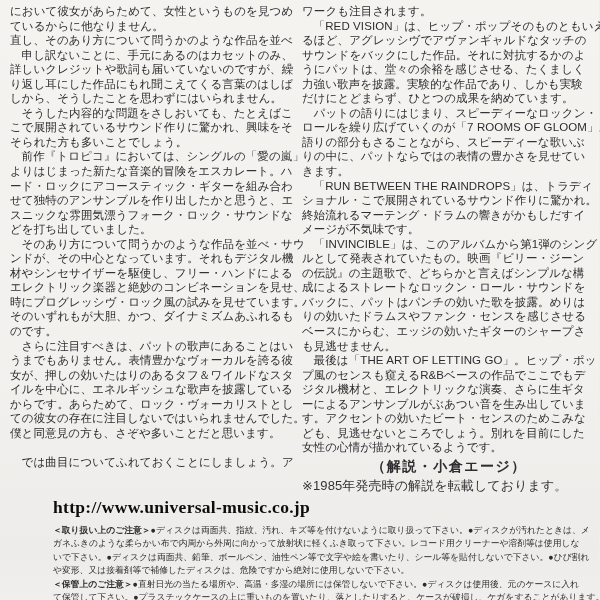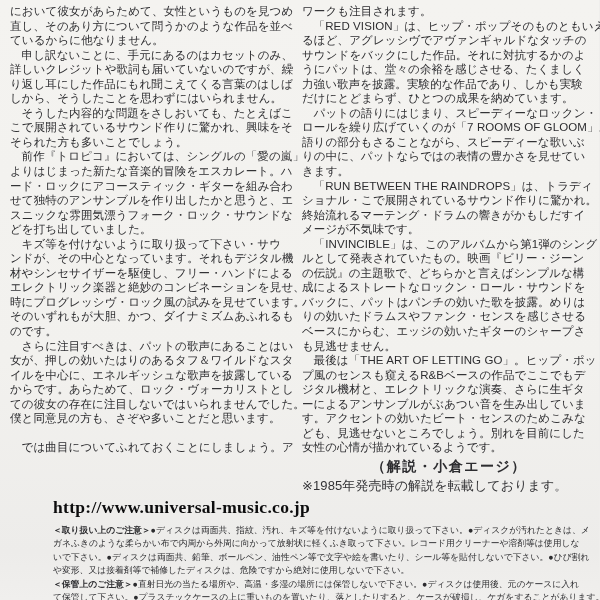--- a/index.html
+++ b/index.html
@@ -36,43 +36,44 @@
 </head>
 <body>
 
 <div class="page">
 
   <div class="showthrough st1"></div>
   <div class="showthrough st2"></div>
 
   <div class="col col-left">
       <div class="tline">において彼女があらためて、女性というものを見つめ</div>
+      <div class="tline">ているからに他なりません。</div>
       <div class="tline">直し、そのあり方について問うかのような作品を並べ</div>
-      <div class="tline">ているからに他なりません。</div>
       <div class="tline">　申し訳ないことに、手元にあるのはカセットのみ、</div>
       <div class="tline">詳しいクレジットや歌詞も届いていないのですが、繰</div>
       <div class="tline">り返し耳にした作品にもれ聞こえてくる言葉のはしば</div>
       <div class="tline">しから、そうしたことを思わずにはいられません。</div>
       <div class="tline">　そうした内容的な問題をさしおいても、たとえばこ</div>
       <div class="tline">こで展開されているサウンド作りに驚かれ、興味をそ</div>
       <div class="tline">そられた方も多いことでしょう。</div>
       <div class="tline">　前作『トロピコ』においては、シングルの「愛の嵐」</div>
       <div class="tline">よりはじまった新たな音楽的冒険をエスカレート。ハ</div>
       <div class="tline">ード・ロックにアコースティック・ギターを組み合わ</div>
       <div class="tline">せて独特のアンサンブルを作り出したかと思うと、エ</div>
       <div class="tline">スニックな雰囲気漂うフォーク・ロック・サウンドな</div>
       <div class="tline">どを打ち出していました。</div>
-      <div class="tline">　キズ等を付けないように取り扱って下さい・サウ</div>
+      <div class="tline">　そのあり方について問うかのような作品を並べ・サウ</div>
       <div class="tline">ンドが、その中心となっています。それもデジタル機</div>
       <div class="tline">材やシンセサイザーを駆使し、フリー・ハンドによる</div>
       <div class="tline">エレクトリック楽器と絶妙のコンビネーションを見せ、</div>
       <div class="tline">時にプログレッシヴ・ロック風の試みを見せています。</div>
       <div class="tline">そのいずれもが大胆、かつ、ダイナミズムあふれるも</div>
       <div class="tline">のです。</div>
       <div class="tline">　さらに注目すべきは、パットの歌声にあることはい</div>
+      <div class="tline">うまでもありません。表情豊かなヴォーカルを誇る彼</div>
       <div class="tline">女が、押しの効いたはりのあるタフ＆ワイルドなスタ</div>
       <div class="tline">イルを中心に、エネルギッシュな歌声を披露している</div>
       <div class="tline">からです。あらためて、ロック・ヴォーカリストとし</div>
       <div class="tline">ての彼女の存在に注目しないではいられませんでした。</div>
       <div class="tline">僕と同意見の方も、さぞや多いことだと思います。</div>
       <div class="tline">&nbsp;</div>
       <div class="tline">　では曲目についてふれておくことにしましょう。ア</div>
     </div>
 
   <div class="col col-right">

